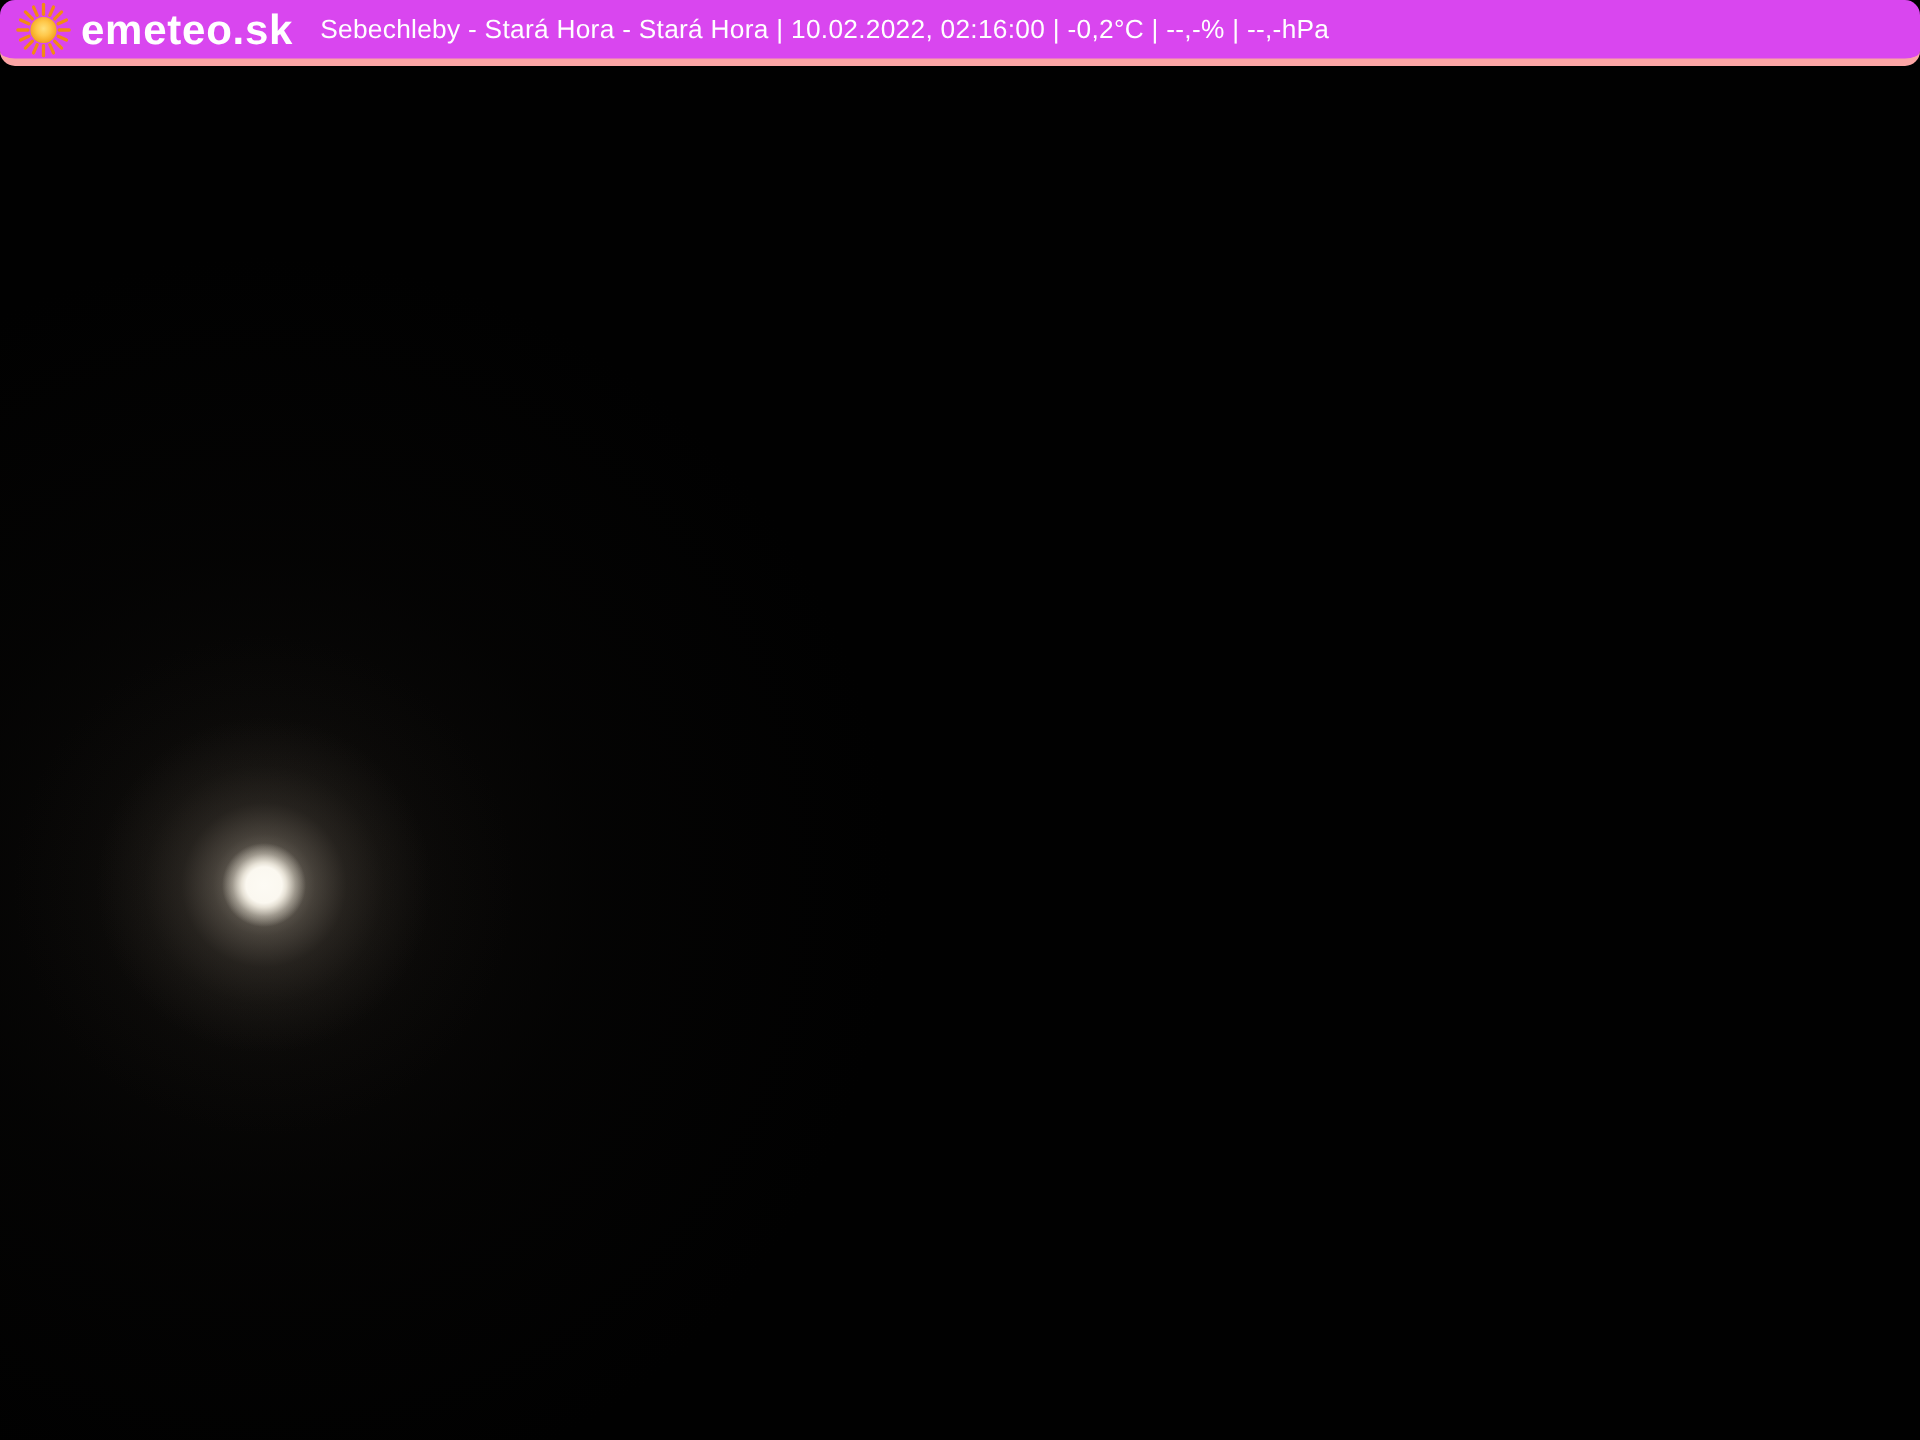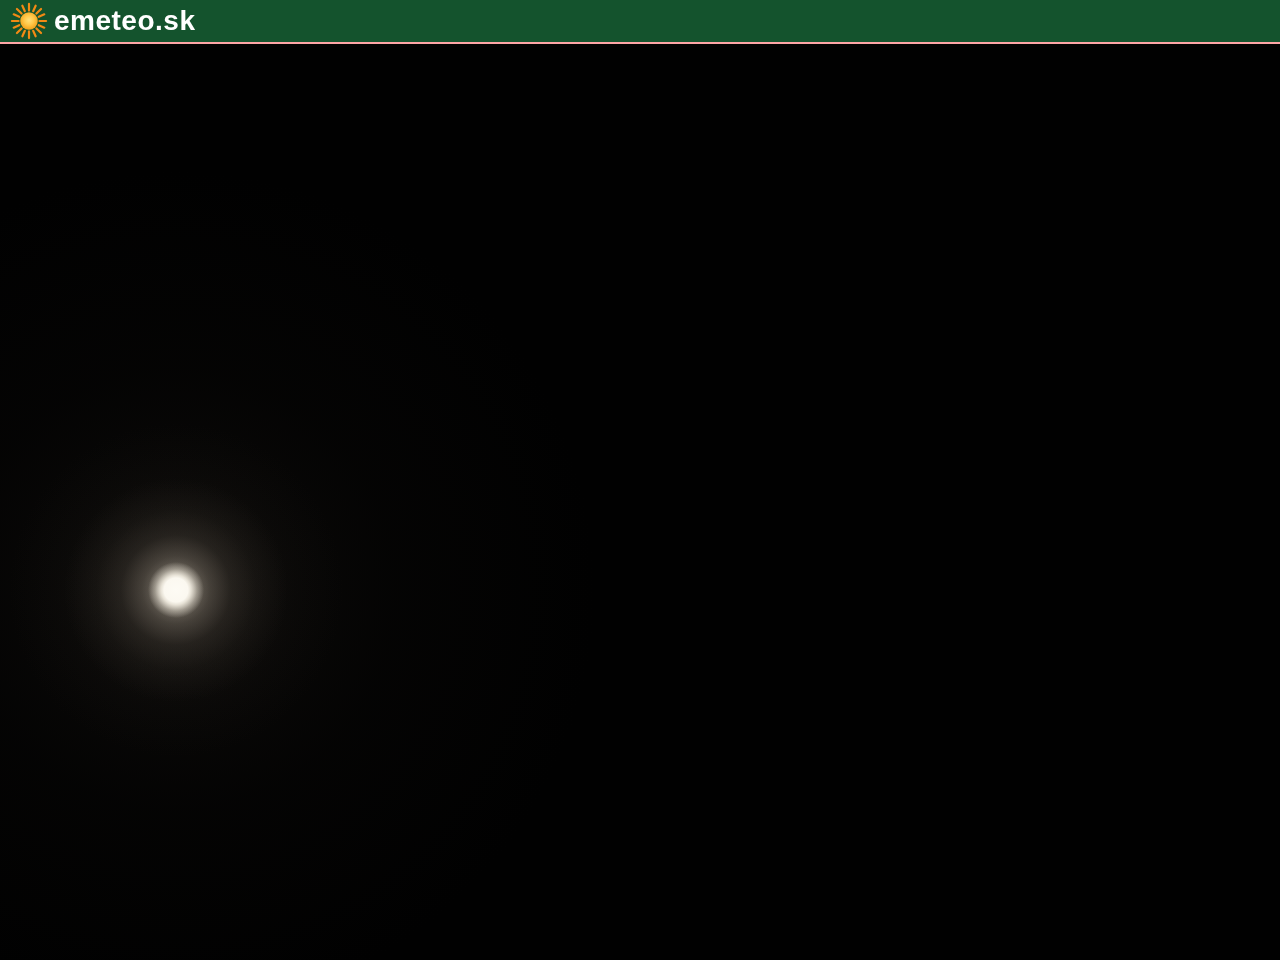--- a/index.html
+++ b/index.html
@@ -17,26 +17,27 @@
     width: 1280px;
     height: 960px;
     background: #000;
   }
   
   .header {
     position: absolute;
     top: 0; left: 0;
     width: 100%;
     height: 44px;
-    background: #14532d;
-    border-bottom: 2px solid #fca5a5;
+    background: #d946ef;
+    border-bottom: 5px solid #fca5a5;
     display: flex;
     align-items: center;
     box-sizing: border-box;
     z-index: 2;
+    border-radius: 10px;
   }
   .logo {
     display: flex;
     align-items: center;
     margin-left: 10px;
     cursor: pointer;
     text-decoration: none;
   }
   .sun-icon {
     width: 38px;
@@ -140,19 +141,20 @@
           <line x1="30.3" y1="15.6" x2="36.1" y2="13"></line>
           <line x1="3.9" y1="13" x2="9.7" y2="15.6"></line>
           <line x1="30.3" y1="24.4" x2="36.1" y2="27"></line>
           <line x1="13" y1="36.1" x2="15.6" y2="30.3"></line>
           <line x1="24.4" y1="9.7" x2="27" y2="3.9"></line>
         </g>
         <circle cx="20" cy="20" r="9.2" fill="url(#sunGrad)"></circle>
       </svg>
       <span class="logo-text">emeteo.sk</span>
     </a>
+    <span class="station-info">Sebechleby - Stará Hora - Stará Hora | 10.02.2022, 02:16:00 | -0,2°C | --,-% | --,-hPa</span>
   </div>
 
   <div class="webcam-image">
     <div class="moon"></div>
   </div>
 
 </div>
 
 </body></html>

